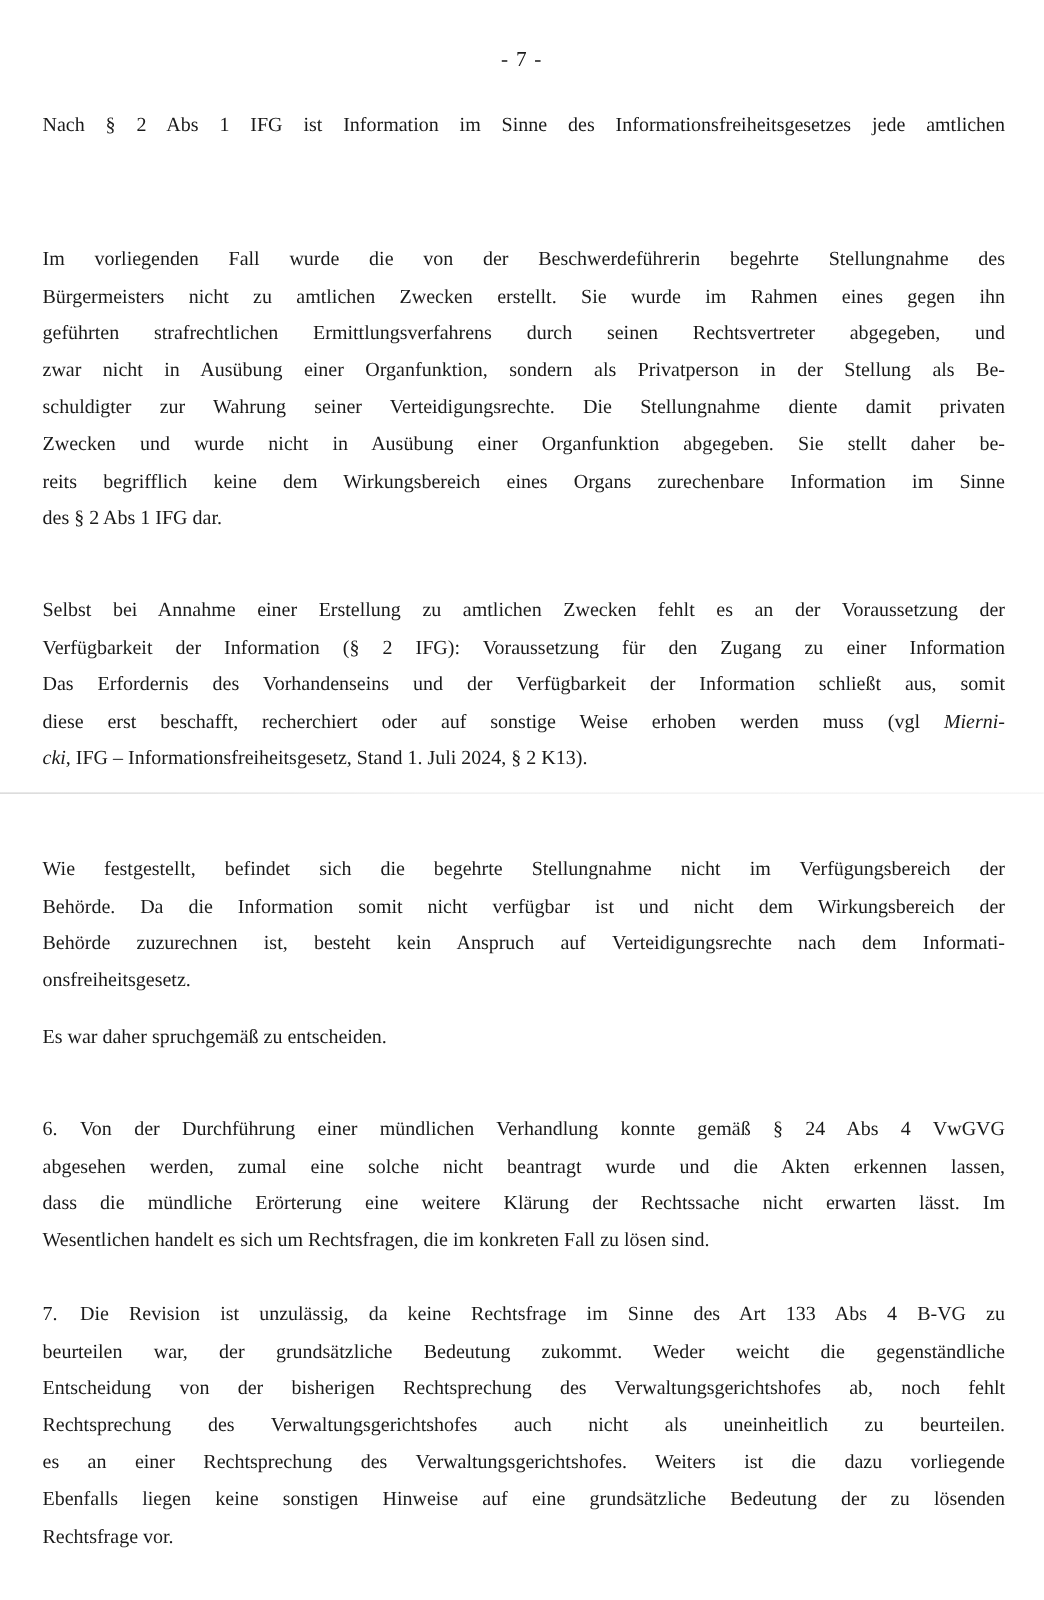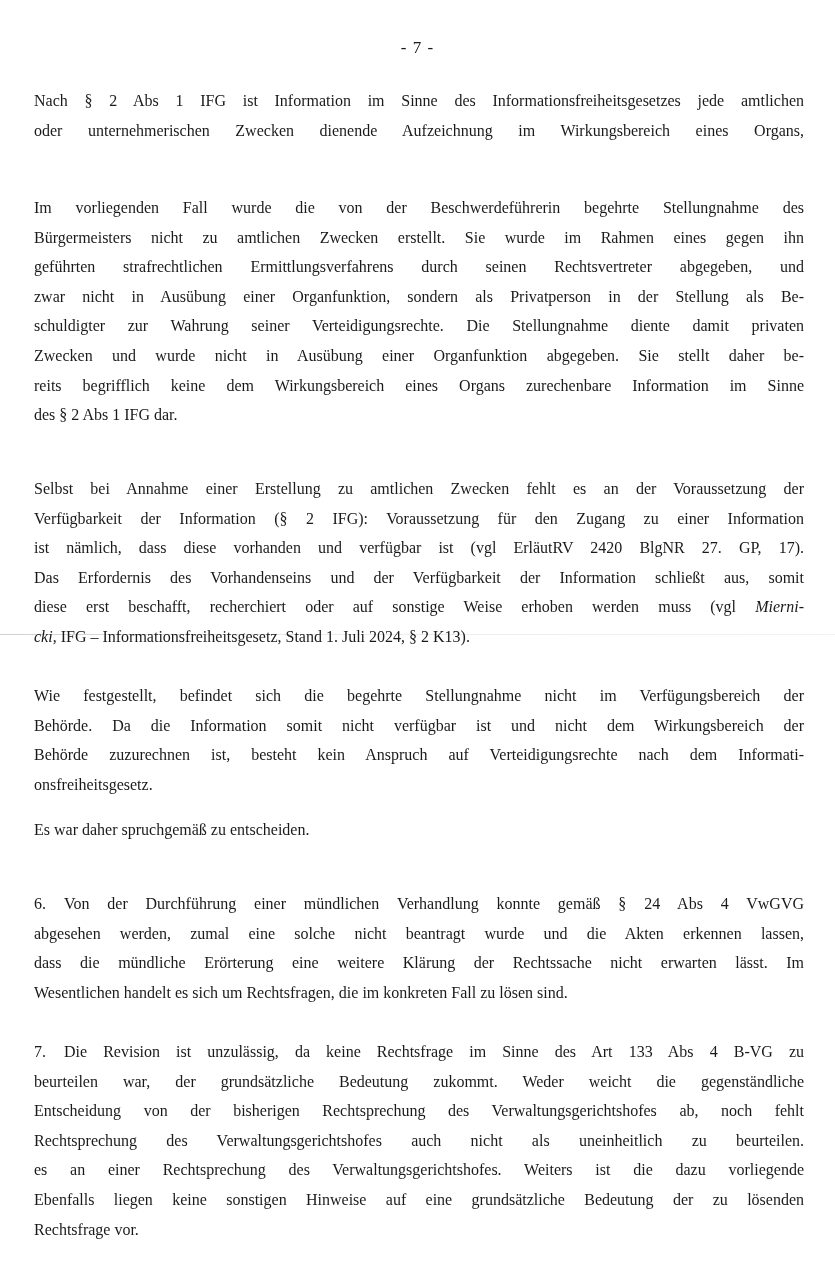--- a/index.html
+++ b/index.html
@@ -29,38 +29,36 @@
   </style>
 </head>
 <body>
 
 <div class="page-number">- 7 -</div>
 
 <div class="scan-streak"></div>
 
 <div class="para" style="top:86px">
   <span class="line">Nach § 2 Abs 1 IFG ist Information im Sinne des Informationsfreiheitsgesetzes jede amtlichen</span>
-  <span class="line">oder unternehmerischen Zwecken dienende Aufzeichnung im Wirkungsbereich eines Organs,</span>
 </div>
 
 <div class="para" style="top:193px">
   <span class="line">Im vorliegenden Fall wurde die von der Beschwerdeführerin begehrte Stellungnahme des</span>
   <span class="line">Bürgermeisters nicht zu amtlichen Zwecken erstellt. Sie wurde im Rahmen eines gegen ihn</span>
   <span class="line">geführten strafrechtlichen Ermittlungsverfahrens durch seinen Rechtsvertreter abgegeben, und</span>
   <span class="line">zwar nicht in Ausübung einer Organfunktion, sondern als Privatperson in der Stellung als Be-</span>
   <span class="line">schuldigter zur Wahrung seiner Verteidigungsrechte. Die Stellungnahme diente damit privaten</span>
   <span class="line">Zwecken und wurde nicht in Ausübung einer Organfunktion abgegeben. Sie stellt daher be-</span>
   <span class="line">reits begrifflich keine dem Wirkungsbereich eines Organs zurechenbare Information im Sinne</span>
   <span class="line last">des § 2 Abs 1 IFG dar.</span>
 </div>
 
 <div class="para" style="top:474px">
   <span class="line">Selbst bei Annahme einer Erstellung zu amtlichen Zwecken fehlt es an der Voraussetzung der</span>
   <span class="line">Verfügbarkeit der Information (§ 2 IFG): Voraussetzung für den Zugang zu einer Information</span>
-  <span class="line">ist nämlich, dass diese vorhanden und verfügbar ist (vgl ErläutRV 2420 BlgNR 27. GP, 17).</span>
   <span class="line">Das Erfordernis des Vorhandenseins und der Verfügbarkeit der Information schließt aus, somit</span>
   <span class="line" id="italic-line-a">diese erst beschafft, recherchiert oder auf sonstige Weise erhoben werden muss (vgl <i>Mierni-</i></span>
   <span class="line last" id="italic-line-b"><i>cki</i>, IFG – Informationsfreiheitsgesetz, Stand 1. Juli 2024, § 2 K13).</span>
 </div>
 
 <div class="para" style="top:681px">
   <span class="line">Wie festgestellt, befindet sich die begehrte Stellungnahme nicht im Verfügungsbereich der</span>
   <span class="line">Behörde. Da die Information somit nicht verfügbar ist und nicht dem Wirkungsbereich der</span>
   <span class="line">Behörde zuzurechnen ist, besteht kein Anspruch auf Verteidigungsrechte nach dem Informati-</span>
   <span class="line last">onsfreiheitsgesetz.</span>

